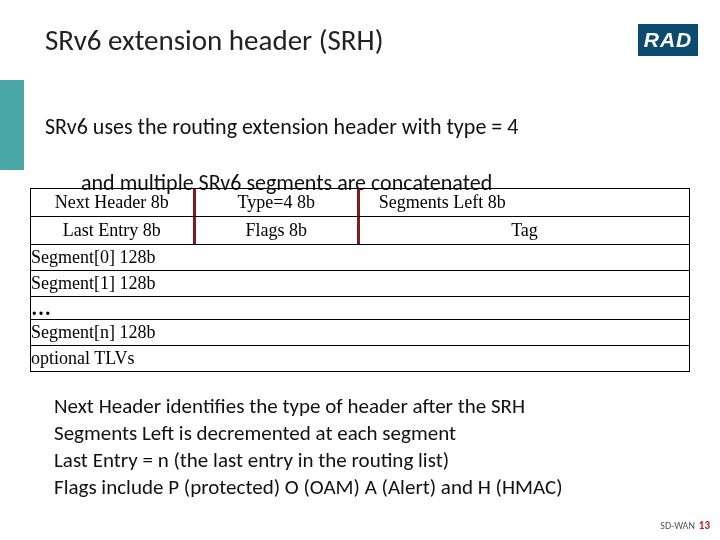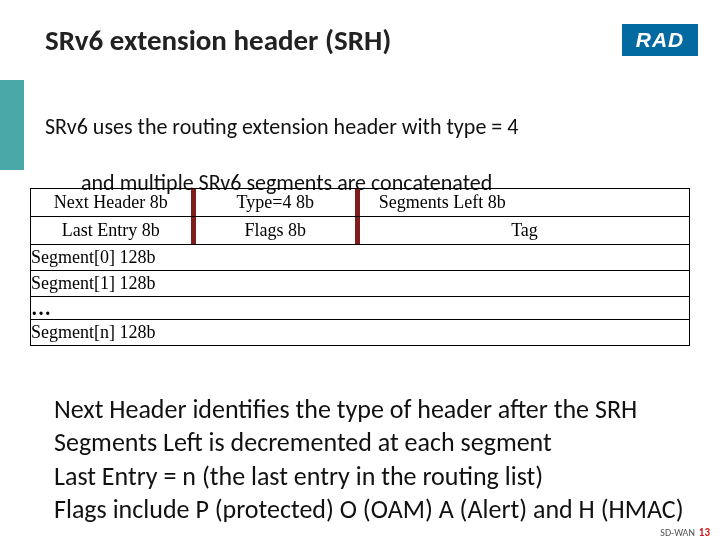--- a/index.html
+++ b/index.html
@@ -17,31 +17,31 @@
     top: 80px;
     width: 24px;
     height: 90px;
     background: #4ba8a8;
   }
   .title {
     position: absolute;
     left: 45px;
     top: 22px;
     font-size: 29px;
-    font-weight: bold;
+    font-weight: normal;
     color: #222;
   }
   
   .logo {
     position: absolute;
     right: 22px;
     top: 24px;
-    width: 76px;
+    width: 60px;
     height: 32px;
-    background: #0369a1;
+    background: #0c4a6e;
     display: flex;
     align-items: center;
     justify-content: center;
   }
   .logo span {
     color: #fff;
     font-family: Arial, sans-serif;
     font-weight: bold;
     font-size: 21px;
     letter-spacing: 1px;
@@ -65,43 +65,43 @@
     width: 660px;
     border: 1px solid #000;
     font-family: Georgia, "Times New Roman", serif;
     font-size: 18px;
   }
   .row { display: flex; border-top: 1px solid #000; }
   .row:first-child { border-top: none; }
   .cell {
     text-align: center;
     padding: 3px 0;
-    border-right: 5px solid #7f1d1d;
+    border-right: 3px solid #7f1d1d;
     white-space: nowrap;
   }
   .cell:last-child { border-right: none; }
   .c4 { width: 25%; }
   .c3wide { flex: 1; }
   .full { width: 100%; text-align:left; padding: 2px 0; }
   .ellips { font-weight: bold; font-size: 20px; line-height: 0.9; }
   
   .desc {
     position: absolute;
     left: 54px;
     top: 393px;
-    font-size: 26px;
+    font-size: 21px;
     line-height: 1.28;
     color: #111;
     width: 640px;
   }
   
   .footer {
     position: absolute;
     right: 10px;
-    bottom: 1px;
+    bottom: 8px;
     font-size: 10px;
     color: #555;
     display: flex;
     gap: 4px;
     align-items: baseline;
   }
   .footer .pg { color: #c8171d; font-weight: bold; font-size: 11px;}
 </style>
 </head>
 <body>
@@ -135,20 +135,23 @@
   </div>
   <div class="row">
     <div class="full">Segment[1]  128b</div>
   </div>
   <div class="row">
     <div class="full ellips">…</div>
   </div>
   <div class="row">
     <div class="full">Segment[n]  128b</div>
   </div>
+  <div class="row">
+    <div class="full">optional TLVs</div>
+  </div>
 </div>
 
 <div class="desc">
   <div>Next Header identifies the type of header after the SRH</div>
   <div>Segments Left is decremented at each segment</div>
   <div>Last Entry = n (the last entry in the routing list)</div>
   <div>Flags include P (protected) O (OAM) A (Alert) and H (HMAC)</div>
 </div>
 
 <div class="footer">

